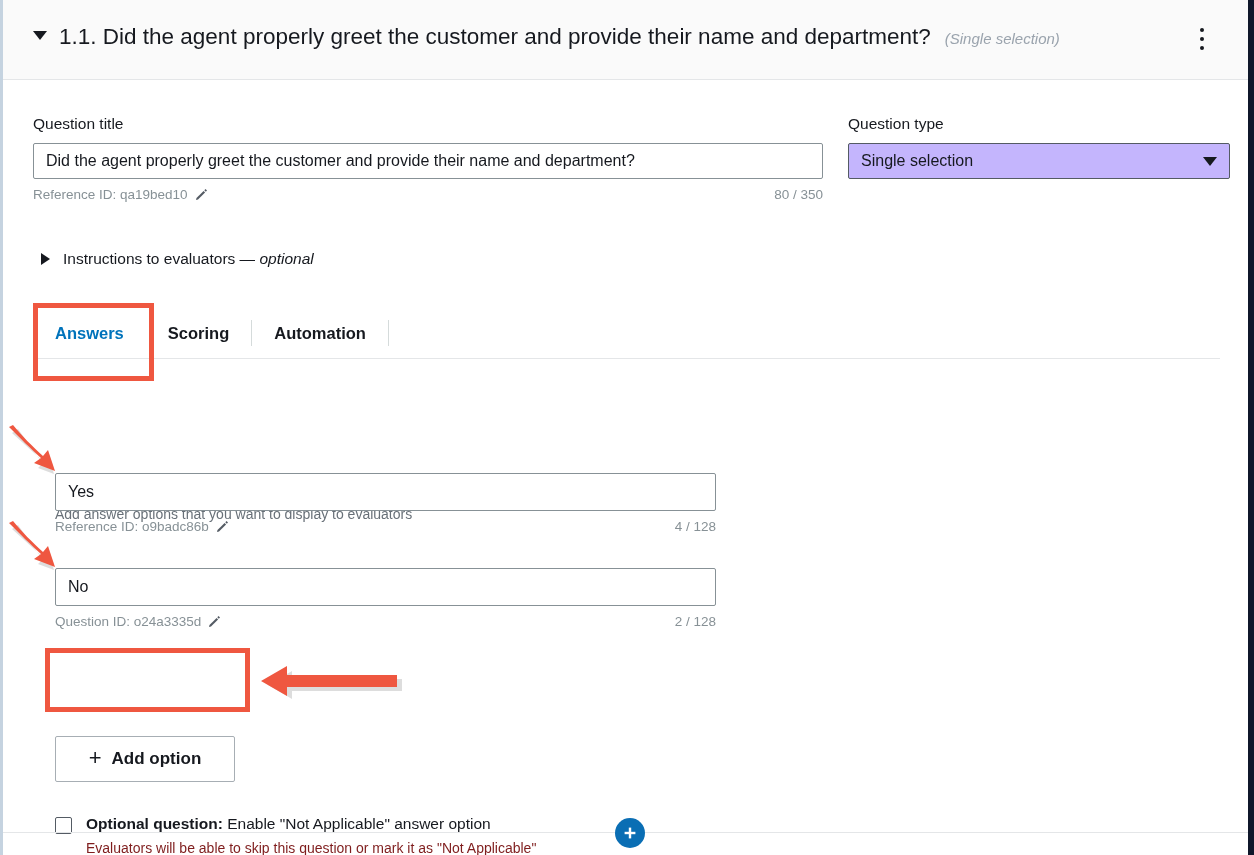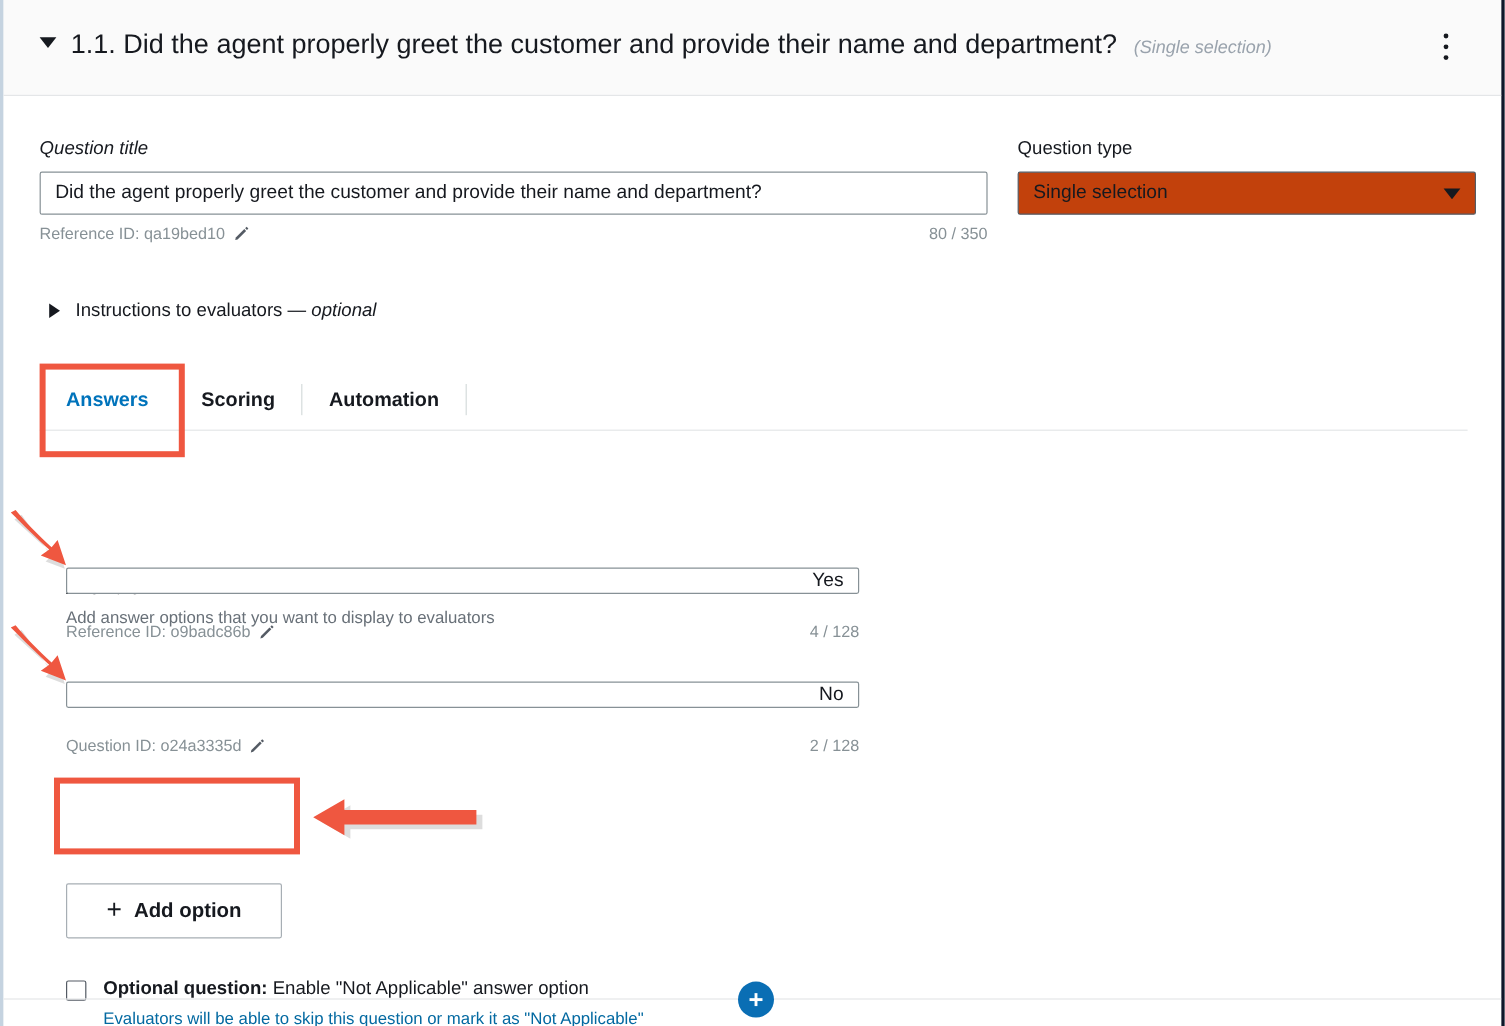--- a/index.html
+++ b/index.html
@@ -14,21 +14,21 @@
     -webkit-font-smoothing: antialiased;
     overflow: hidden;
   }
 
   .page {
     position: relative;
     width: 1254px;
     height: 855px;
     box-sizing: border-box;
     border-left: 3px solid #c5d3e0;
-    border-right: 3px solid #0f172a;
+    border-right: 6px solid #0f172a;
     background: #ffffff;
   }
 
   
   .q-header {
     position: absolute;
     left: 0; top: 0; right: 0;
     height: 80px;
     background: #fafafa;
     border-bottom: 1px solid #e4e6e8;
@@ -118,33 +118,33 @@
   .ref-id {
     display: flex;
     align-items: center;
     gap: 7px;
     white-space: nowrap;
   }
   .pencil { display: block; }
 
   
   .qt-block { position: absolute; left: 30px; top: 35px; width: 790px; }
-  .qt-block .field-label { display: block; margin-bottom: 10px; font-style: italic; }
+  .qt-block .field-label { display: block; margin-bottom: 10px; }
   .qt-input { width: 790px; height: 36px; }
   .qt-meta { margin-top: 8px; width: 790px; }
 
   
   .qtype-block { position: absolute; left: 845px; top: 35px; width: 382px; }
   .qtype-block .field-label { display: block; margin-bottom: 10px; }
   .select-box {
     width: 382px; height: 36px;
     box-sizing: border-box;
     border: 1px solid #545b64;
     border-radius: 2px;
-    background: #c2410c;
+    background: #c4b5fd;
     display: flex;
     align-items: center;
     justify-content: space-between;
     padding: 0 12px;
     font-size: 16px;
     color: #16191f;
   }
   .caret-sm {
     width: 0; height: 0;
     border-left: 7px solid transparent;
@@ -194,21 +194,21 @@
     width: 1px;
     height: 26px;
     background: #d5dbdb;
   }
 
   
   .answers-head { position: absolute; left: 52px; top: 402px; }
   .answers-title { font-size: 16px; color: #16191f; }
   .answers-sub { font-size: 14px; color: #687078; margin-top: 6px; }
 
-  .ans-input { position: absolute; left: 52px; width: 661px; height: 22px; text-align: right; }
+  .ans-input { position: absolute; left: 52px; width: 661px; height: 38px; }
   .ans-meta { position: absolute; left: 52px; width: 661px; }
 
   
   .add-option-btn {
     position: absolute;
     left: 52px; top: 656px;
     width: 180px; height: 46px;
     box-sizing: border-box;
     background: #ffffff;
     border: 1px solid #a7aeb4;
@@ -235,21 +235,21 @@
     width: 17px; height: 17px;
     box-sizing: border-box;
     border: 1px solid #545b64;
     border-radius: 2px;
     background: #fff;
     flex: none;
     margin-top: 2px;
   }
   .opt-main { font-size: 15.5px; color: #16191f; }
   .opt-main b { font-weight: bold; }
-  .opt-sub { font-size: 14px; color: #0369a1; margin-top: 7px; }
+  .opt-sub { font-size: 14px; color: #7f1d1d; margin-top: 7px; }
 
   
   .footer-rule {
     position: absolute;
     left: 0; right: 0;
     top: 752px;
     height: 1px;
     background: #e4e6e8;
   }
   .footer-add {

